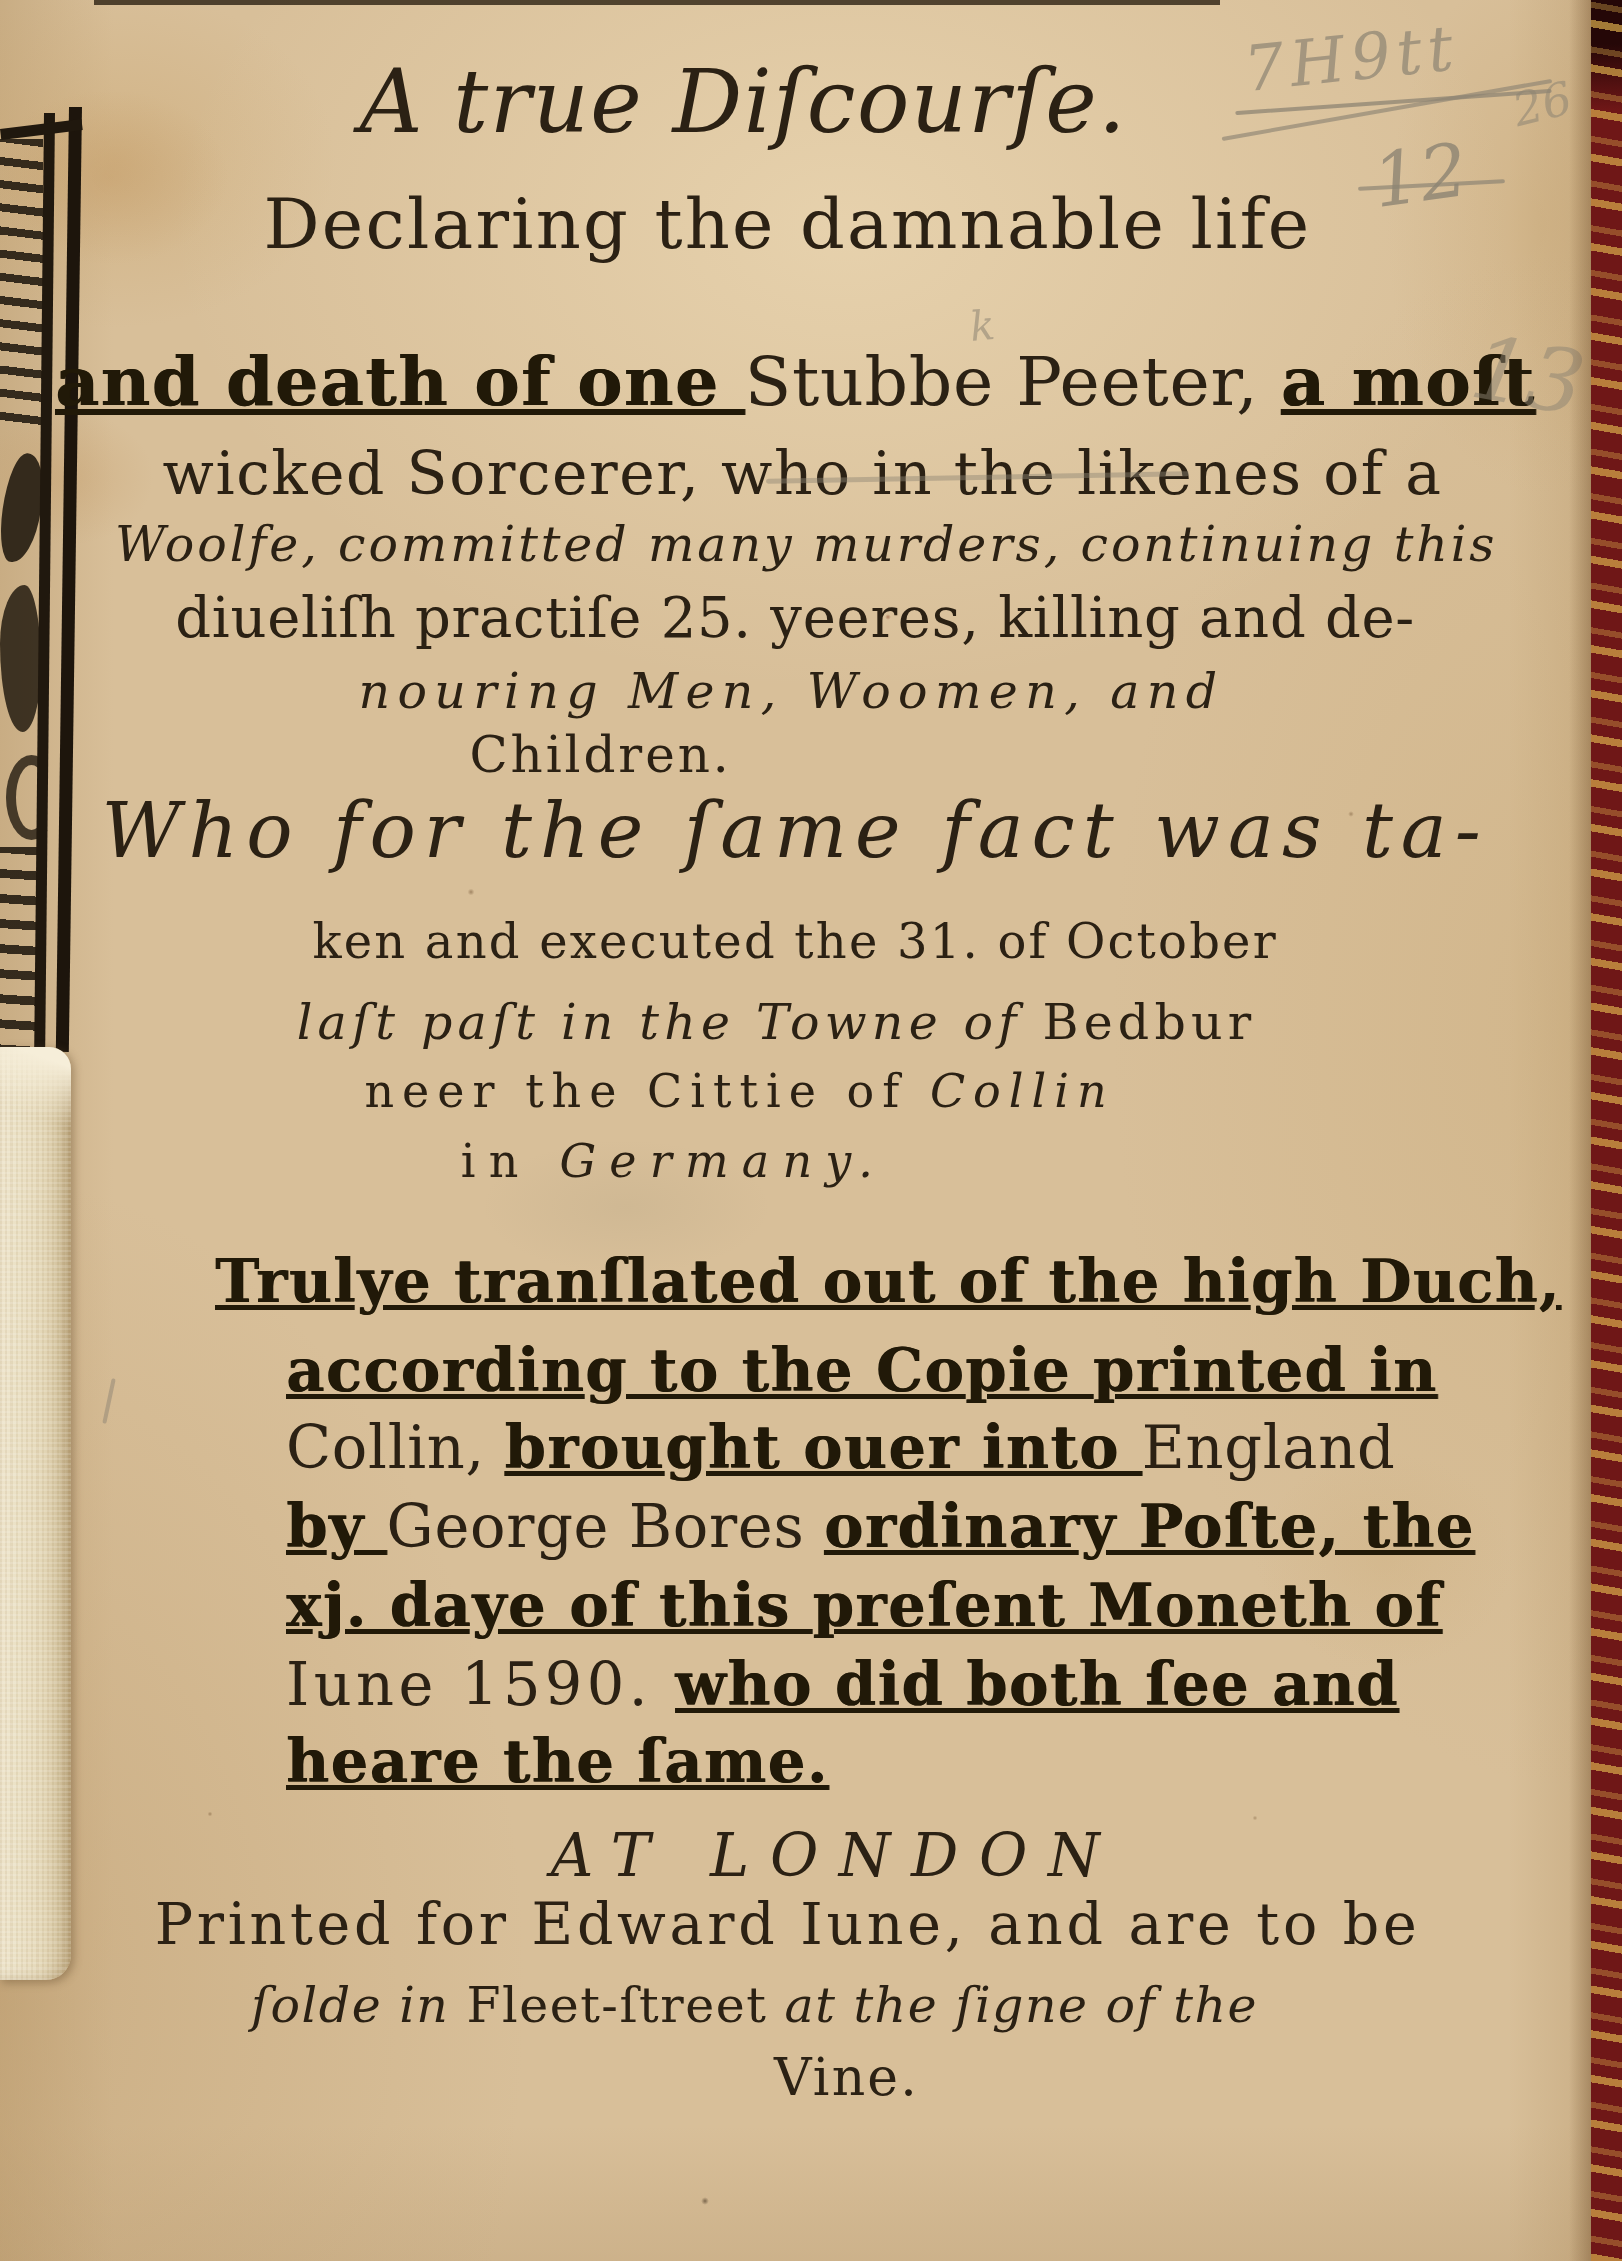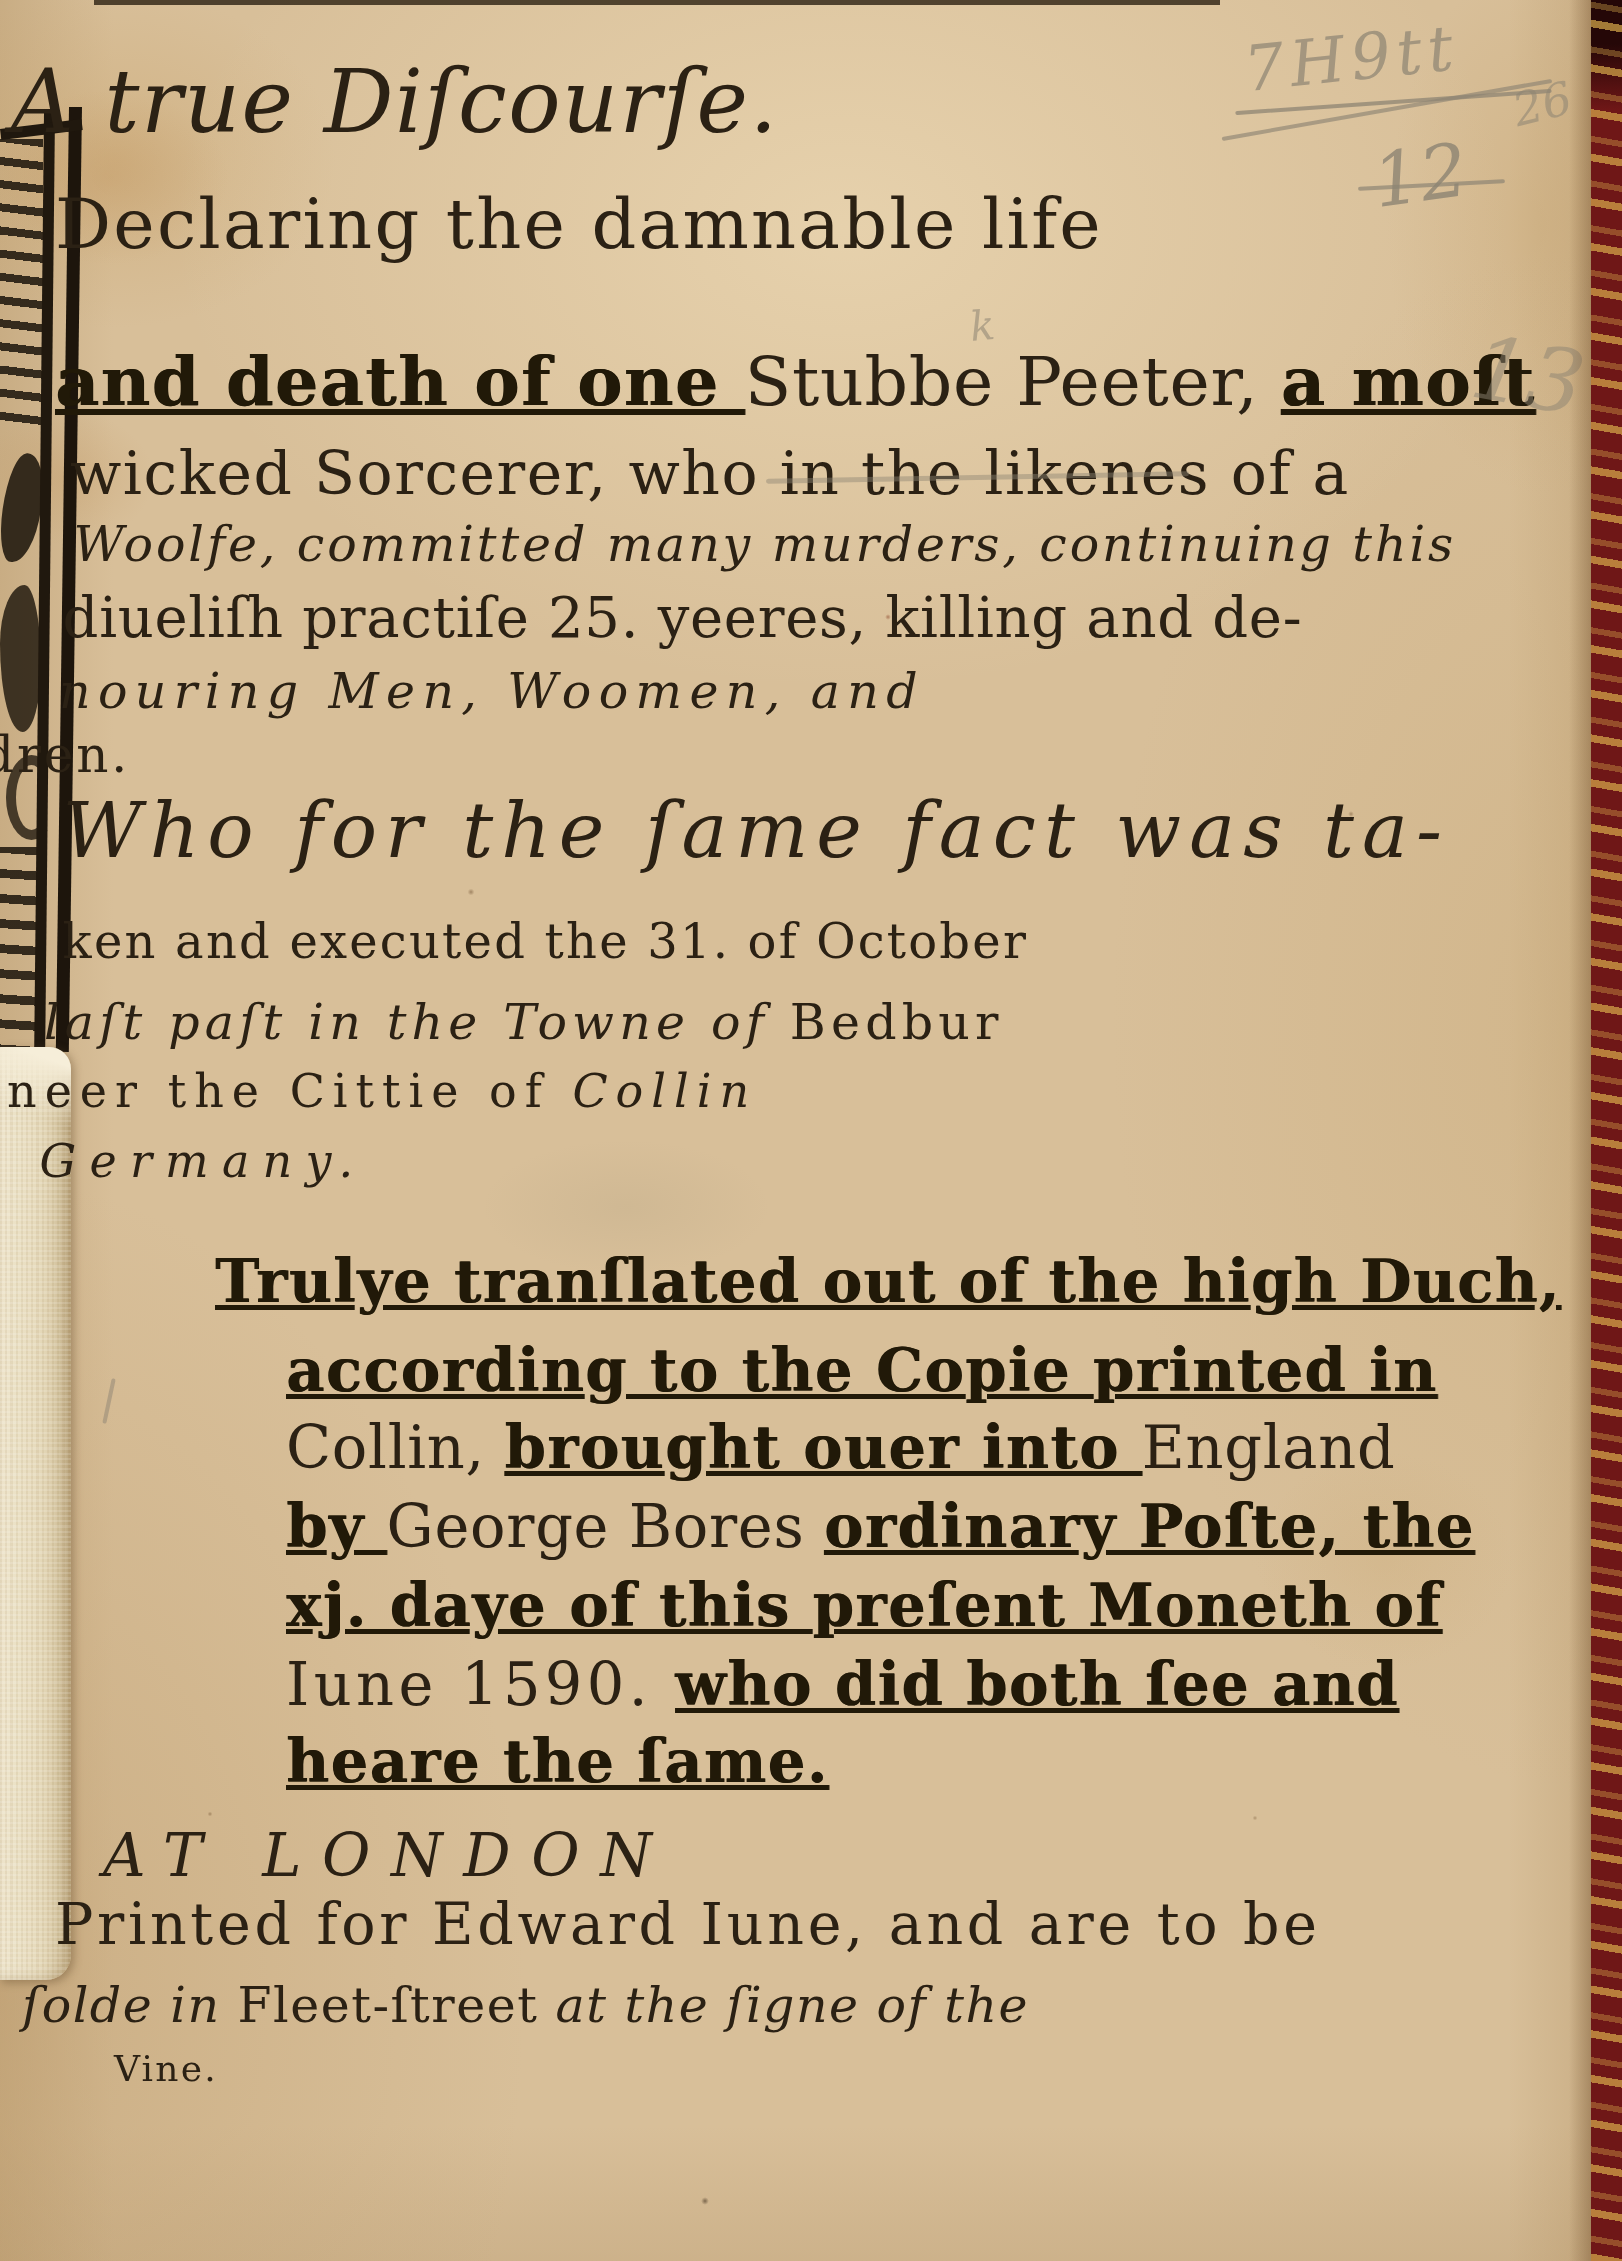--- a/index.html
+++ b/index.html
@@ -24,21 +24,21 @@
       radial-gradient(4.4px 4.4px   at 888px 617px, rgba(128,52,26,.5),  transparent 65%),
       radial-gradient(5.9px 5.9px   at 705px 2201px, rgba(52,36,20,.55),  transparent 65%),
       radial-gradient(4.4px 4.4px   at 1351px 814px,rgba(92,60,30,.4),   transparent 65%),
       radial-gradient(206px 96px at 626px 1207px, rgba(150,140,112,.13), transparent 70%),
       radial-gradient(184px 155px at 1384px 1560px, rgba(200,166,112,.22), transparent 70%),
       radial-gradient(3.7px 3.7px at 210px 1814px, rgba(92,60,30,.4), transparent 65%),
       radial-gradient(3.7px 3.7px at 1255px 1818px, rgba(92,60,30,.35), transparent 65%);}
   .top-edge{position:absolute;left:94px;top:0;width:1126px;height:5.2px;background:rgba(44,32,17,.8);}
 
   
-  .line{position:absolute;left:81px;width:1465px;text-align:left;white-space:nowrap;
+  .line{position:absolute;left:81px;width:1465px;text-align:center;white-space:nowrap;
         color:#2b2114;line-height:1.05;}
   .line.flush{width:auto;text-align:left;}
   .rm{font-style:normal;}
   .it{font-style:italic;}
   .bl{font-weight:700;color:#211908;text-shadow:0.7px 0 0 currentColor;letter-spacing:1.5px;text-decoration:underline;}
 
   
   .pencil{position:absolute;font-family:"DejaVu Serif",serif;font-style:italic;color:#8d8473;}
   .ann-scribble{left:1244px;top:22px;font-size:63px;letter-spacing:5.9px;opacity:.7;transform:rotate(-6deg);}
   .ann-26{left:1513px;top:77px;font-size:46px;opacity:.55;transform:rotate(-14deg);}
@@ -131,21 +131,21 @@
       <div class="line flush" style="top: 1251px; font-size: 59px; letter-spacing: 0.7px; left: 215px;"><span class="bl">Trulye tranſlated out of the high Duch,</span></div>
       <div class="line flush" style="top: 1340px; font-size: 59px; letter-spacing: 1.5px; left: 286px;"><span class="bl">according to the Copie printed in</span></div>
       <div class="line flush" style="top: 1417px; font-size: 59px; letter-spacing: 0.7px; left: 286px;"><span class="rm">Collin, </span><span class="bl">brought ouer into </span><span class="rm">England</span></div>
       <div class="line flush" style="top: 1496px; font-size: 59px; letter-spacing: 0.7px; left: 286px;"><span class="bl">by </span><span class="rm">George Bores </span><span class="bl">ordinary Poſte, the</span></div>
       <div class="line flush" style="top: 1575px; font-size: 59px; letter-spacing: 0.7px; left: 286px;"><span class="bl">xj. daye of this preſent Moneth of</span></div>
       <div class="line flush" style="top: 1654px; font-size: 59px; letter-spacing: 4.4px; left: 286px;"><span class="rm">Iune 1590. </span><span class="bl">who did both ſee and</span></div>
       <div class="line flush" style="top: 1731px; font-size: 59px; letter-spacing: 1.5px; left: 286px;"><span class="bl">heare the ſame.</span></div>
       <div class="line" style="top: 1825px; font-size: 59px; letter-spacing: 20.6px; margin-left: 22px;"><span class="it">AT LONDON</span></div>
       <div class="line" style="top: 1895px; font-size: 57px; letter-spacing: 3.7px; margin-left: -26px;"><span class="rm">Printed for Edward Iune, and are to be</span></div>
       <div class="line" style="top: 1980px; font-size: 49px; letter-spacing: 1.5px; margin-left: -59px;"><span class="it">ſolde in </span><span class="rm">Fleet-ſtreet </span><span class="it">at the ſigne of the</span></div>
-      <div class="line" style="top: 2050px; font-size: 36px; letter-spacing: 2.2px; margin-left: 33px;"><span class="rm">Vine.</span></div>
+      <div class="line" style="top: 2050px; font-size: 52px; letter-spacing: 2.2px; margin-left: 33px;"><span class="rm">Vine.</span></div>
     </div>
 
   <div class="pencil ann-scribble">7H9tt</div>
   <div class="pencil ann-26">26</div>
   <div class="pencil ann-12">12</div>
   <div class="pencil ann-13">13</div>
   <div class="pencil ann-k">k</div>
   <div class="pencil-stroke s1"></div>
   <div class="pencil-stroke s2"></div>
   <div class="pencil-stroke s3"></div>

